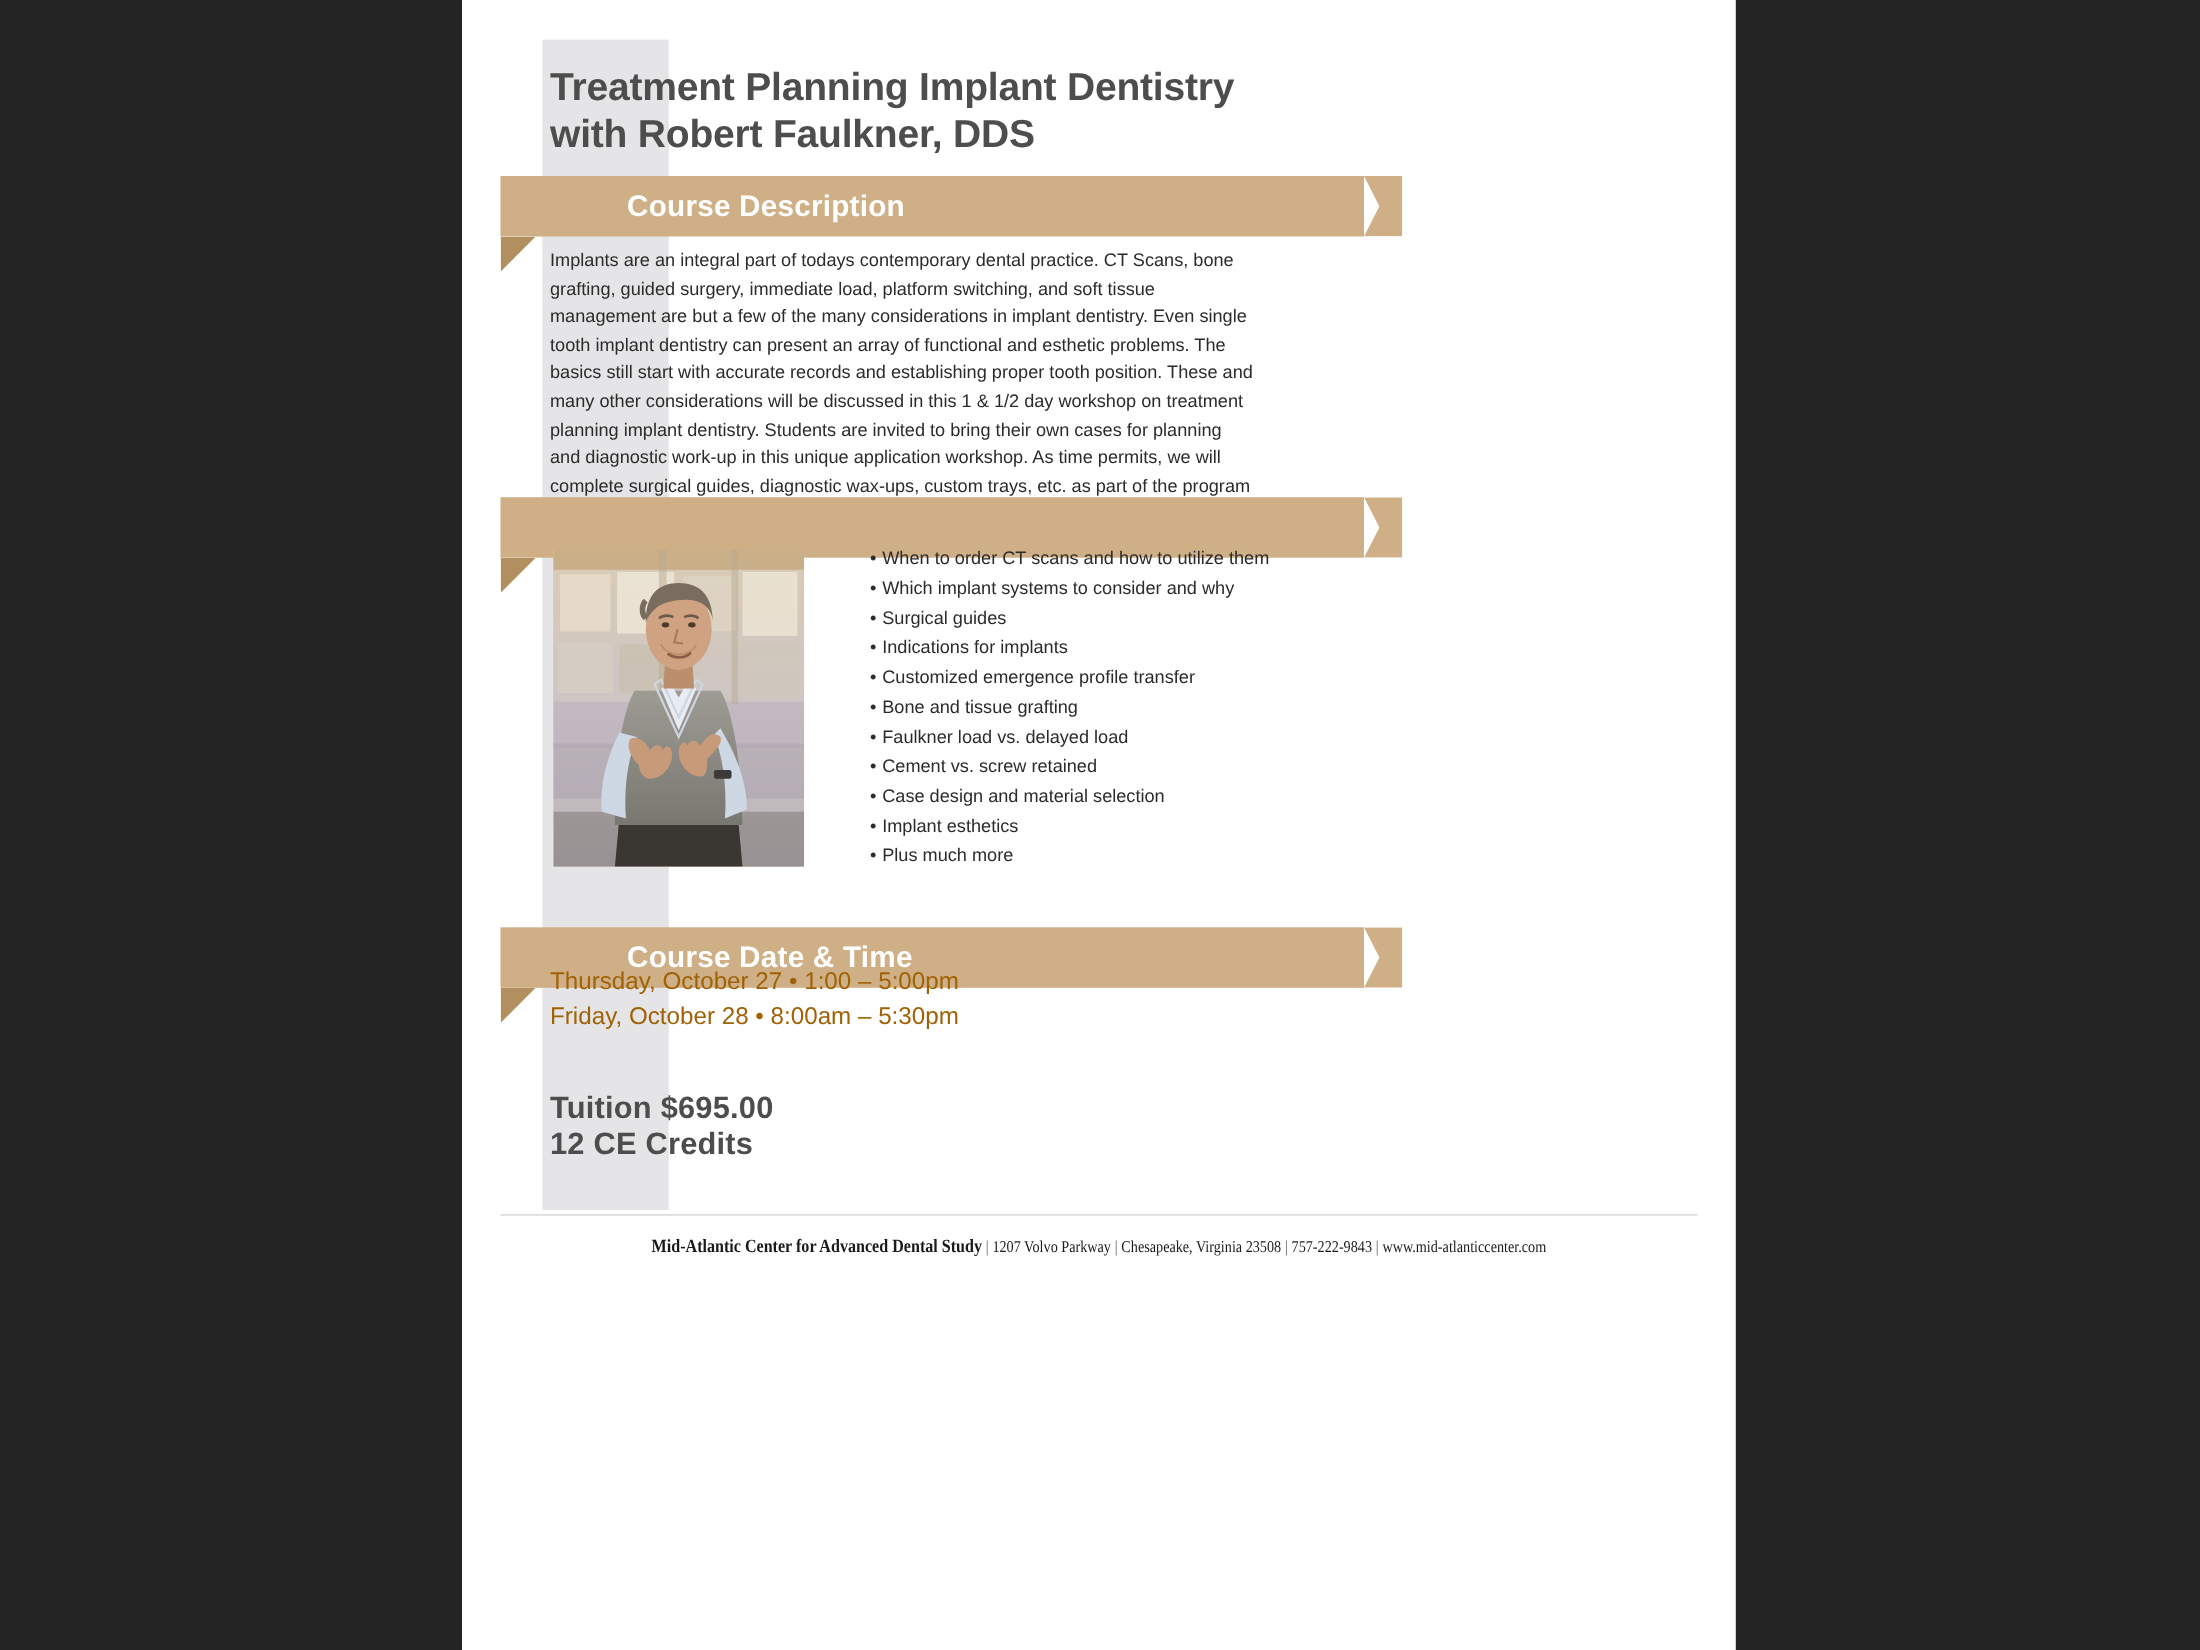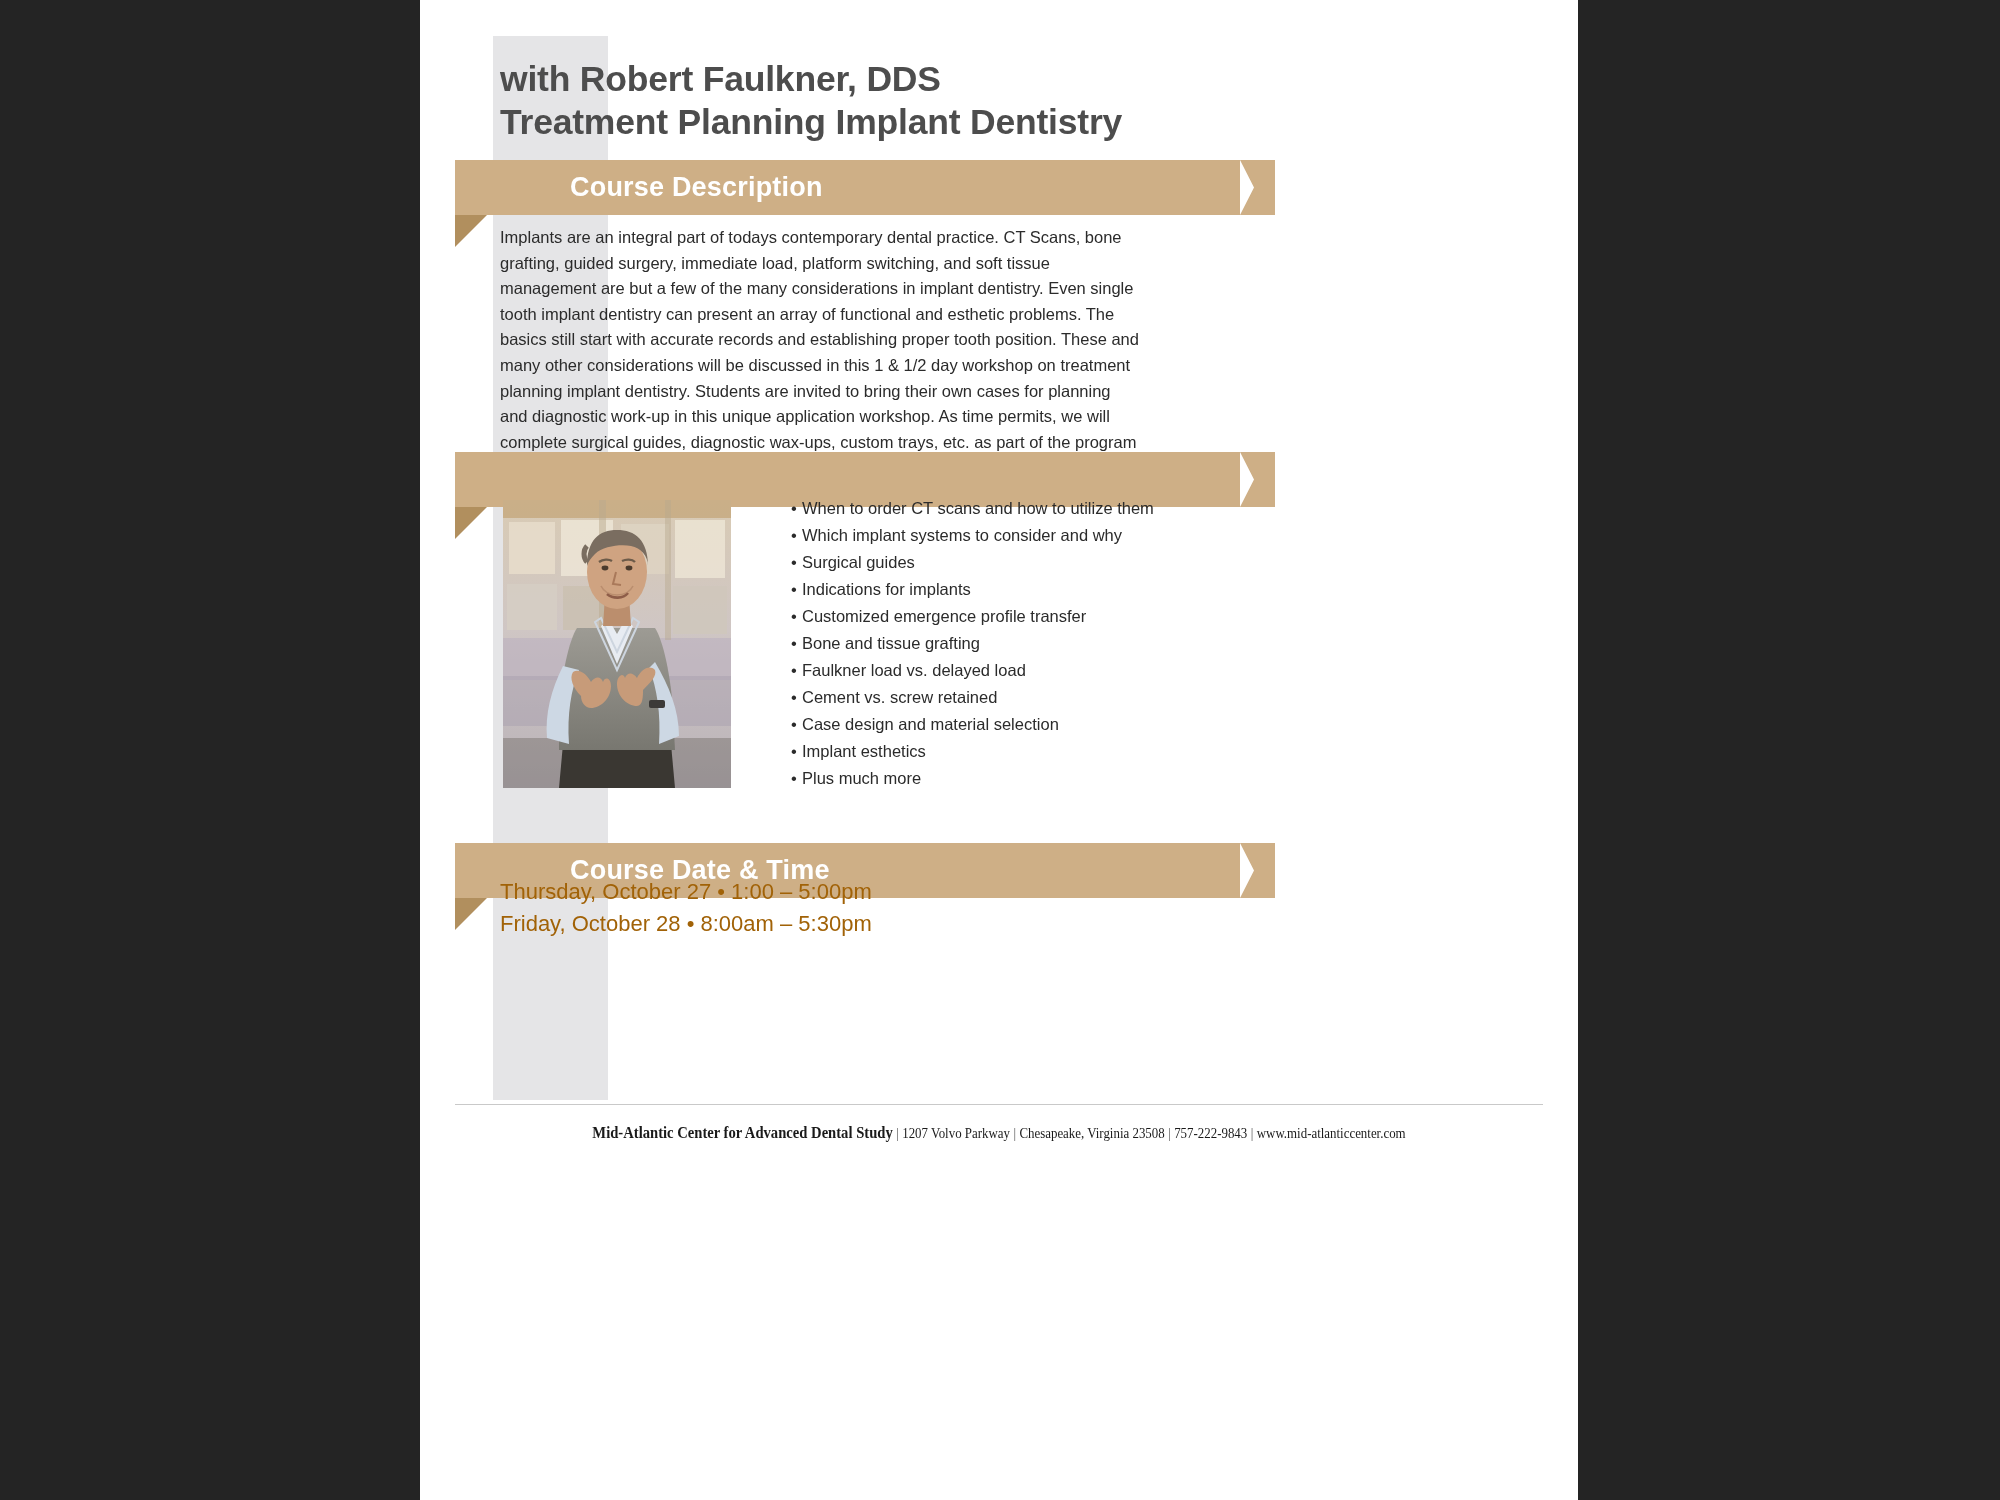--- a/index.html
+++ b/index.html
@@ -187,22 +187,22 @@
   #footer .sep { margin: 0 4px; color: #555; }
 </style>
 </head>
 <body>
 
 <div id="page">
 
   <div id="gray-column"></div>
 
   <div id="title-block">
+    <div class="title-line">Treatment Planning Implant Dentistry</div>
     <div class="title-line">with Robert Faulkner, DDS</div>
-    <div class="title-line">Treatment Planning Implant Dentistry</div>
   </div>
 
   <div class="ribbon" style="top:160px; width:820px;">
     <div class="ribbon-bar" style="width:785px;"></div>
     <div class="ribbon-notch" style="left:785px;"></div>
     <div class="ribbon-fold"></div>
     <div class="ribbon-label">Course Description</div>
   </div>
 
   <div id="description">Implants are an integral part of todays contemporary dental practice. CT Scans, bone grafting, guided surgery, immediate load, platform switching, and soft tissue management are but a few of the many considerations in implant dentistry. Even single tooth implant dentistry can present an array of functional and esthetic problems. The basics still start with accurate records and establishing proper tooth position. These and many other considerations will be discussed in this 1 &amp; 1/2 day workshop on treatment planning implant dentistry. Students are invited to bring their own cases for planning and diagnostic work-up in this unique application workshop. As time permits, we will complete surgical guides, diagnostic wax-ups, custom trays, etc. as part of the program making this a truly great educational experience as well as value.</div>
@@ -321,19 +321,23 @@
     <div class="ribbon-notch" style="left:785px;"></div>
     <div class="ribbon-fold"></div>
     <div class="ribbon-label">Course Date &amp; Time</div>
   </div>
 
   <div id="datetime">
     <div>Thursday, October  27 • 1:00 – 5:00pm</div>
     <div>Friday, October 28 • 8:00am – 5:30pm</div>
   </div>
 
+  <div id="tuition">
+    <div>Tuition $695.00</div>
+    <div>12 CE Credits</div>
+  </div>
 
   <div id="footer-rule"></div>
   <div id="footer">
     <span class="org">Mid-Atlantic Center for Advanced Dental Study</span><span class="sep">|</span><span>1207 Volvo Parkway</span><span class="sep">|</span><span>Chesapeake, Virginia 23508</span><span class="sep">|</span><span>757-222-9843</span><span class="sep">|</span><span>www.mid-atlanticcenter.com</span>
   </div>
 
 </div>
 
 </body></html>

